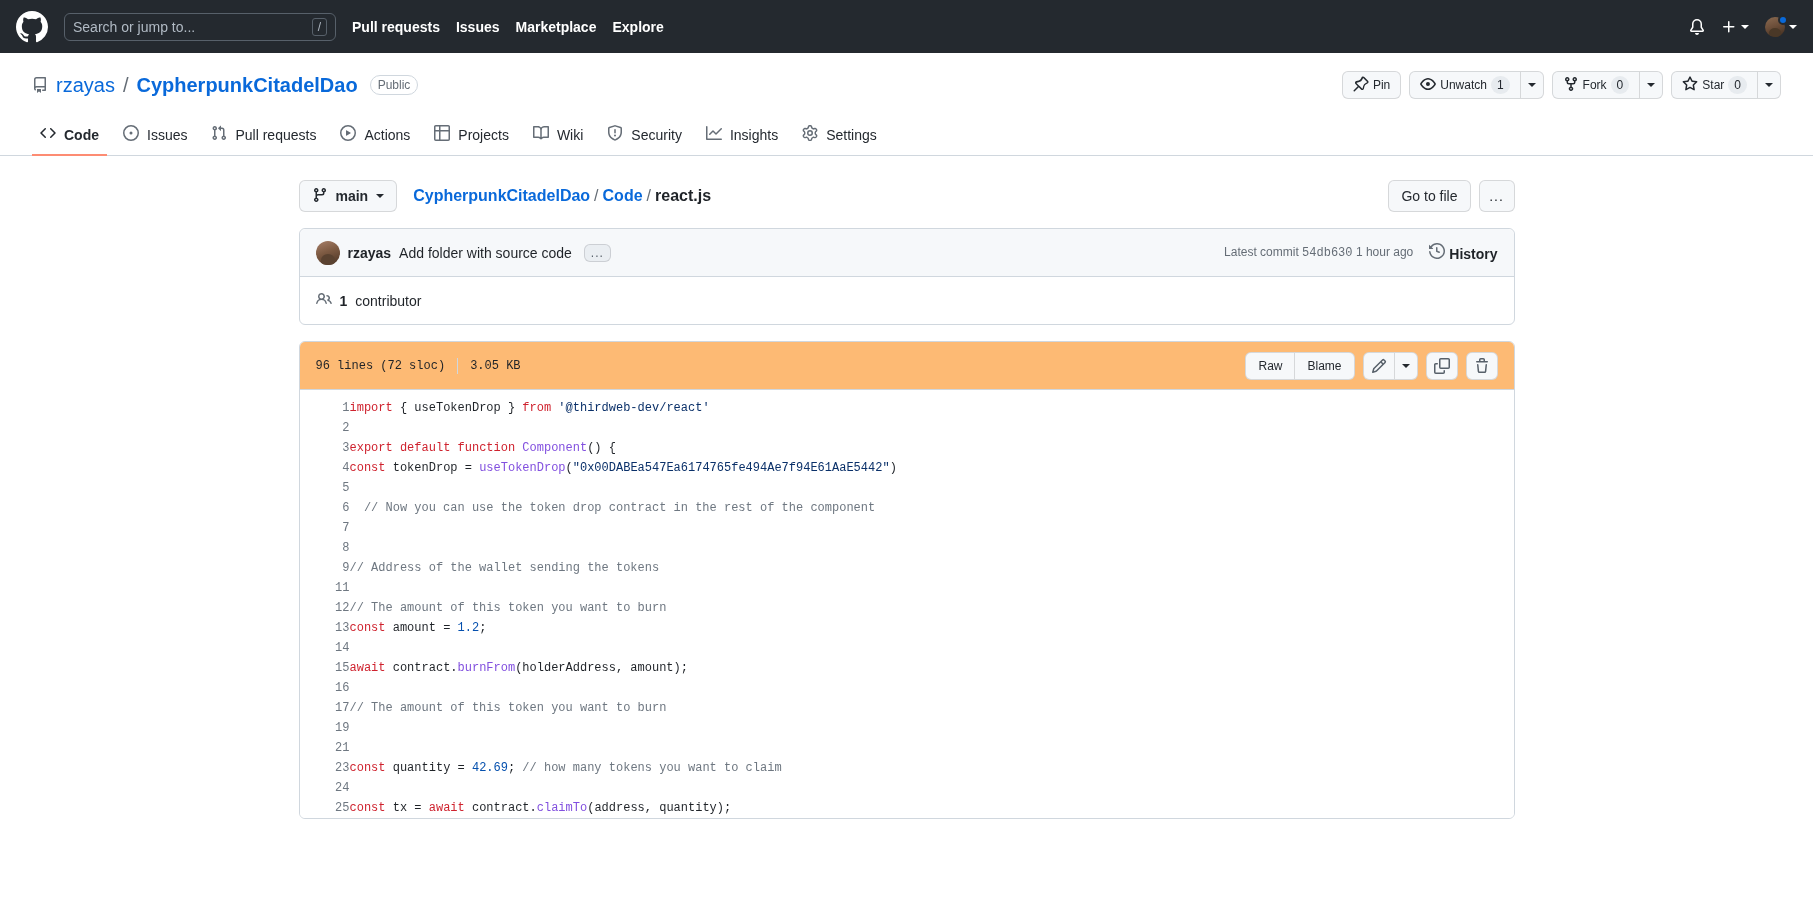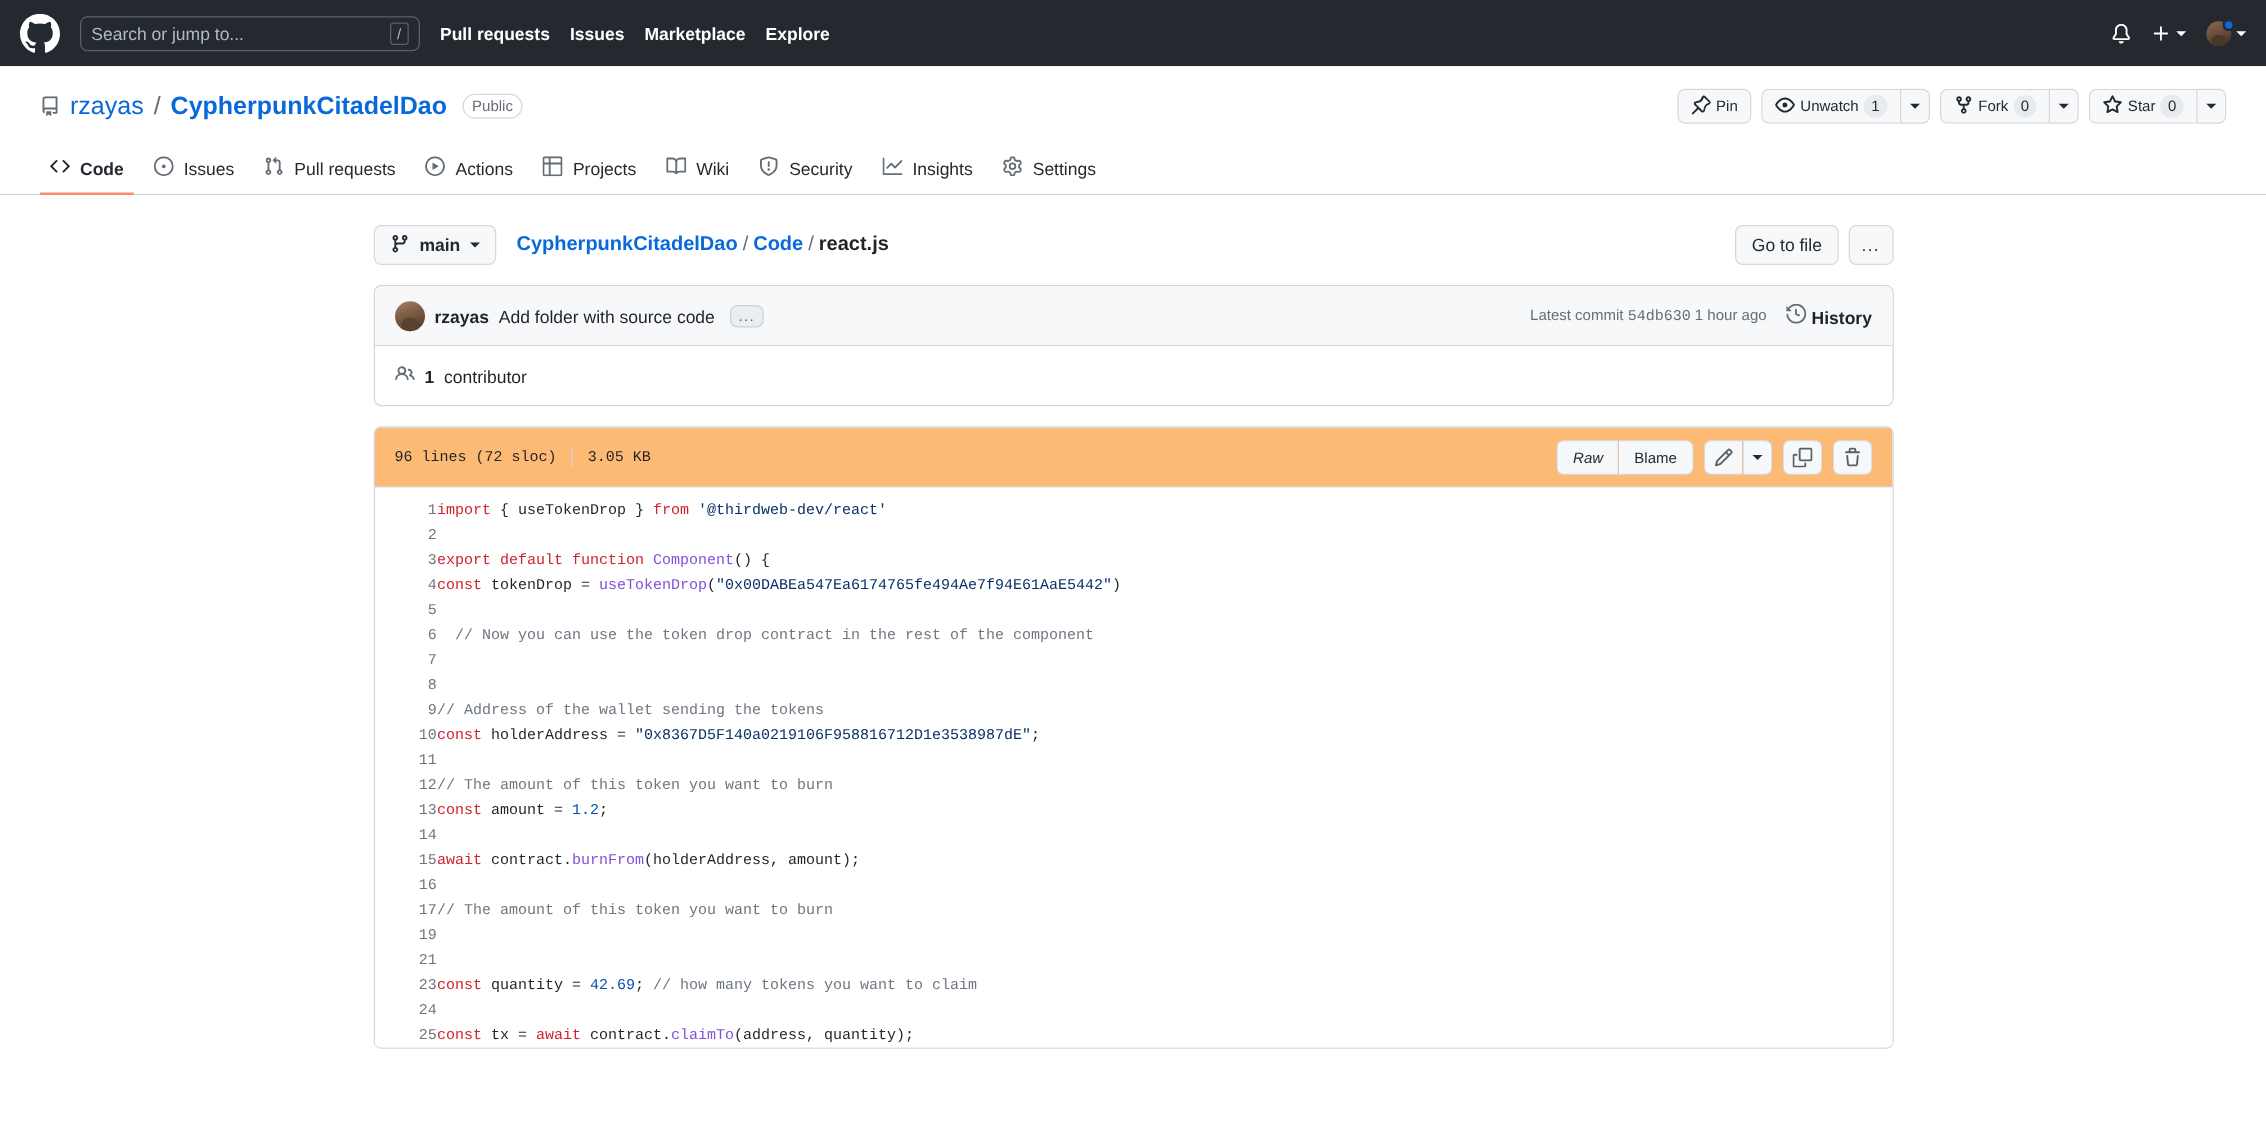--- a/index.html
+++ b/index.html
@@ -193,21 +193,21 @@
     display:flex; align-items:center; gap:12px;
   }
   .meta-divider{ width:1px; height:16px; background:#d0d7de; display:inline-block; }
   .file-tools{ margin-left:auto; display:flex; align-items:center; gap:8px; }
   .seg-group{ display:flex; }
   .seg{
     height:28px; border:1px solid rgba(31,35,40,0.15);
     background:#f6f8fa; color:#24292f; font-size:12px; font-weight:500;
     display:inline-flex; align-items:center; padding:0 12px; cursor:pointer;
   }
-  .seg:first-child{ border-top-left-radius:6px; border-bottom-left-radius:6px;font-style:italic; }
+  .seg:first-child{ border-top-left-radius:6px; border-bottom-left-radius:6px; }
   .seg:last-child{ border-top-right-radius:6px; border-bottom-right-radius:6px; border-left:0; }
   .tool-icon{
     height:28px; min-width:30px; border:1px solid rgba(31,35,40,0.15); border-radius:6px;
     background:#f6f8fa; display:inline-flex; align-items:center; justify-content:center;
     cursor:pointer; padding:0 7px;
   }
   .tool-icon svg{ fill:#57606a; }
   .tool-split-l{ border-top-right-radius:0;border-bottom-right-radius:0;border-right:0; }
   .tool-split-r{ border-top-left-radius:0;border-bottom-left-radius:0; min-width:24px; padding:0 6px; }
 
@@ -534,24 +534,20 @@
               </tr>
               <tr>
                 <td class="lnum">8</td>
                 <td class="lcode">&nbsp;</td>
               </tr>
               <tr>
                 <td class="lnum">9</td>
                 <td class="lcode"><span class="c">// Address of the wallet sending the tokens</span></td>
               </tr>
               <tr>
-                <td class="lnum">10</td>
-                <td class="lcode"><span class="k">const </span><span>holderAddress = </span><span class="s">"0x8367D5F140a0219106F958816712D1e3538987dE"</span><span>;</span></td>
-              </tr>
-              <tr>
                 <td class="lnum">11</td>
                 <td class="lcode">&nbsp;</td>
               </tr>
               <tr>
                 <td class="lnum">12</td>
                 <td class="lcode"><span class="c">// The amount of this token you want to burn</span></td>
               </tr>
               <tr>
                 <td class="lnum">13</td>
                 <td class="lcode"><span class="k">const </span><span>amount = </span><span class="n">1.2</span><span>;</span></td>

